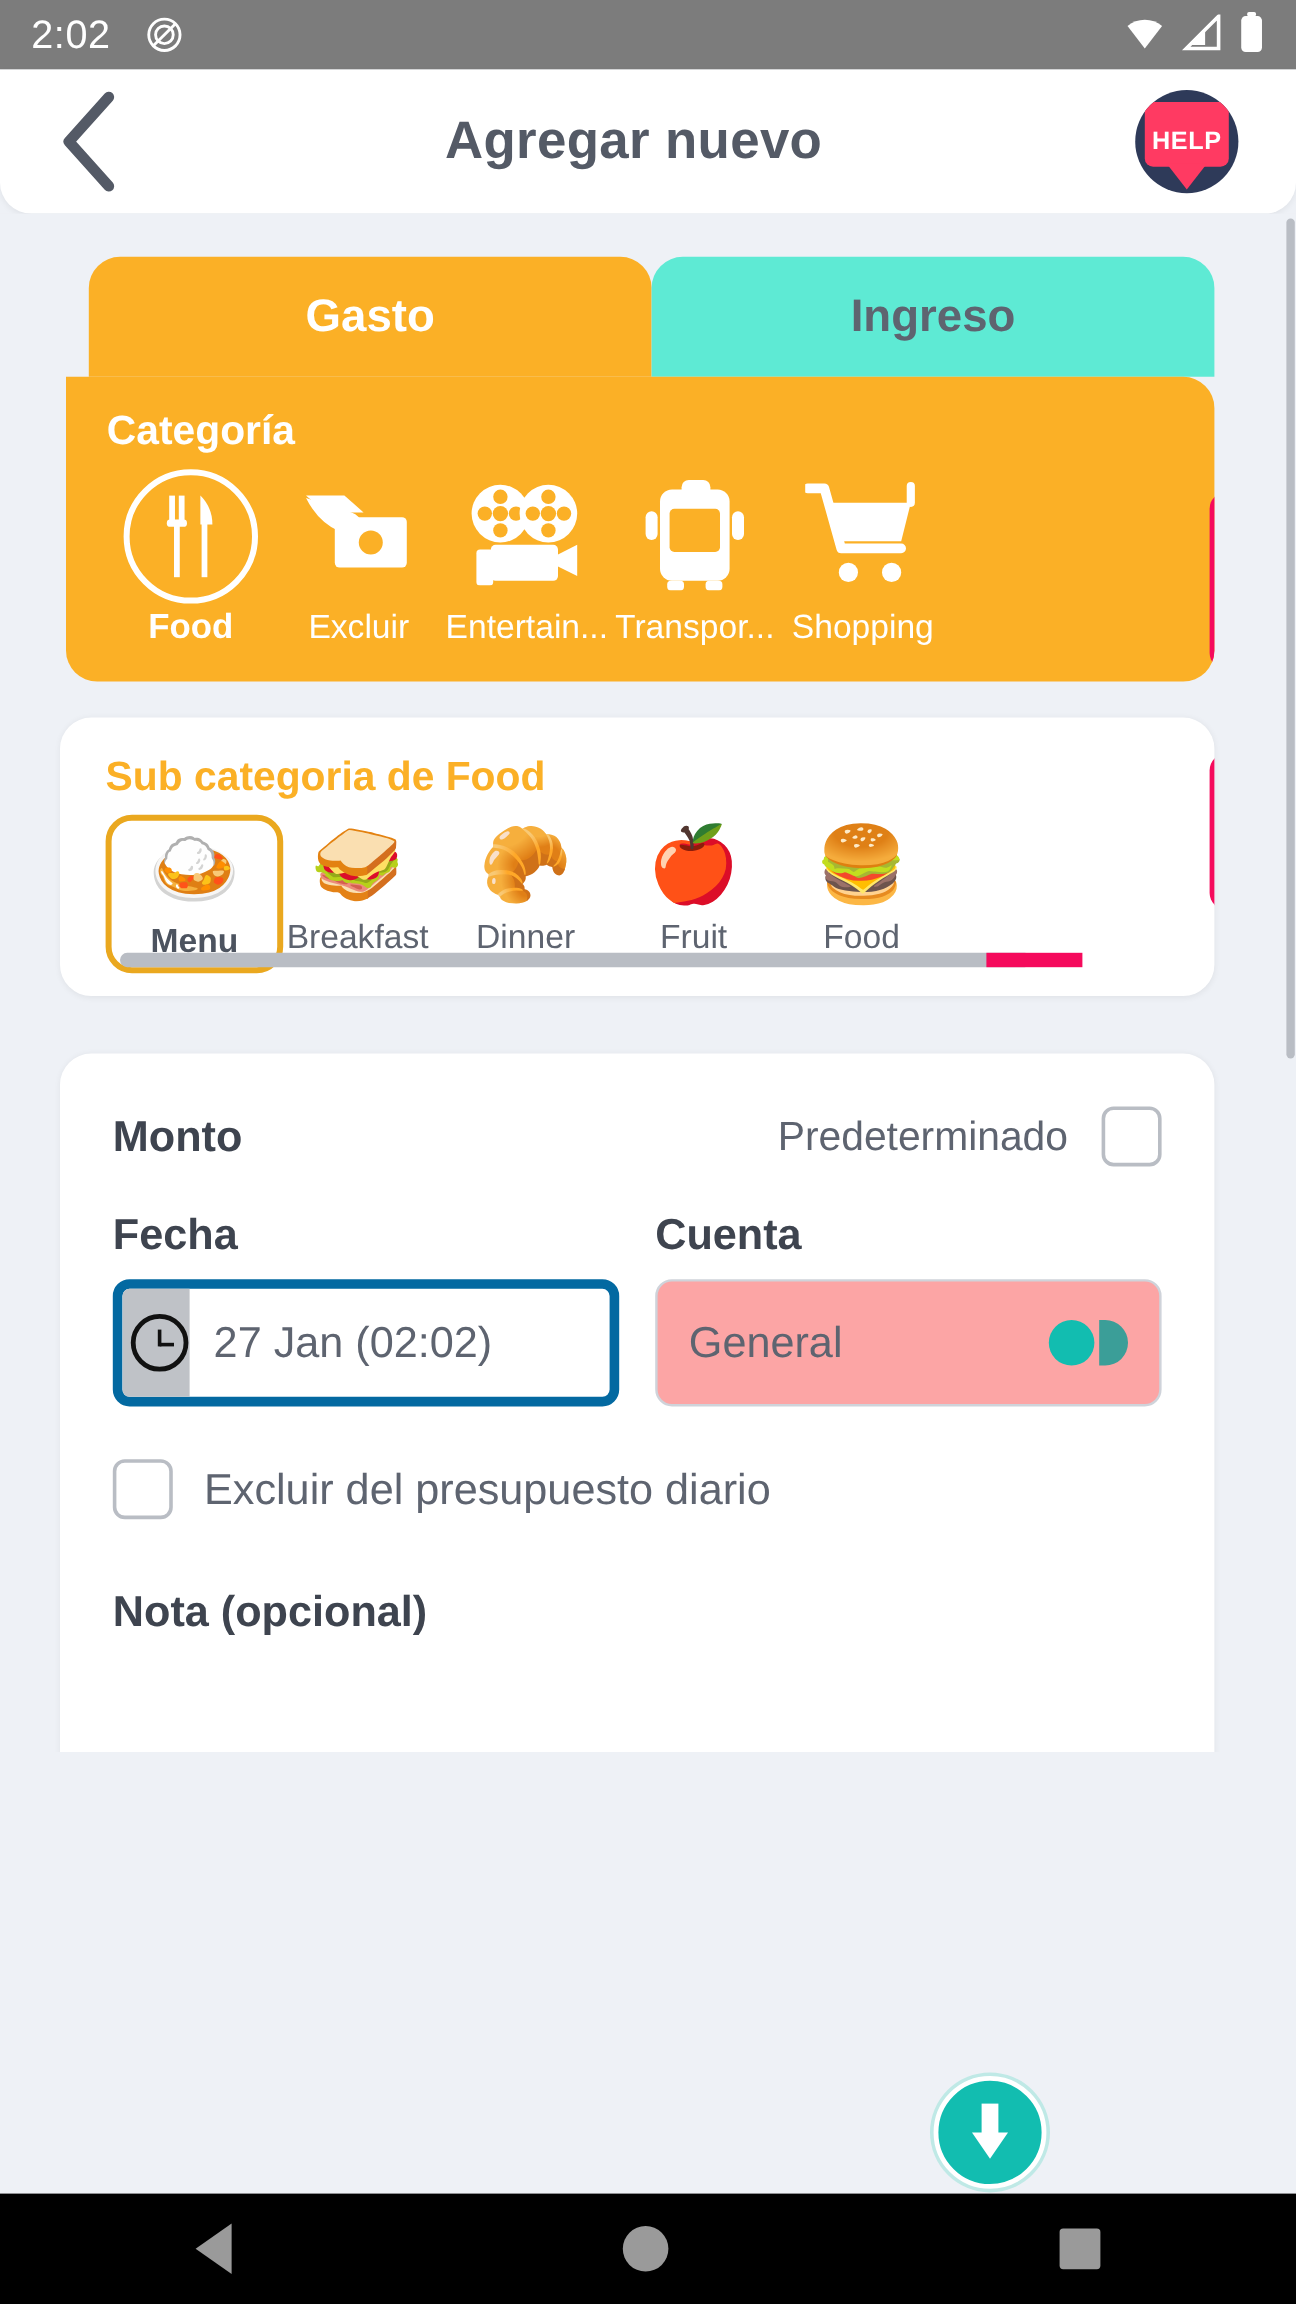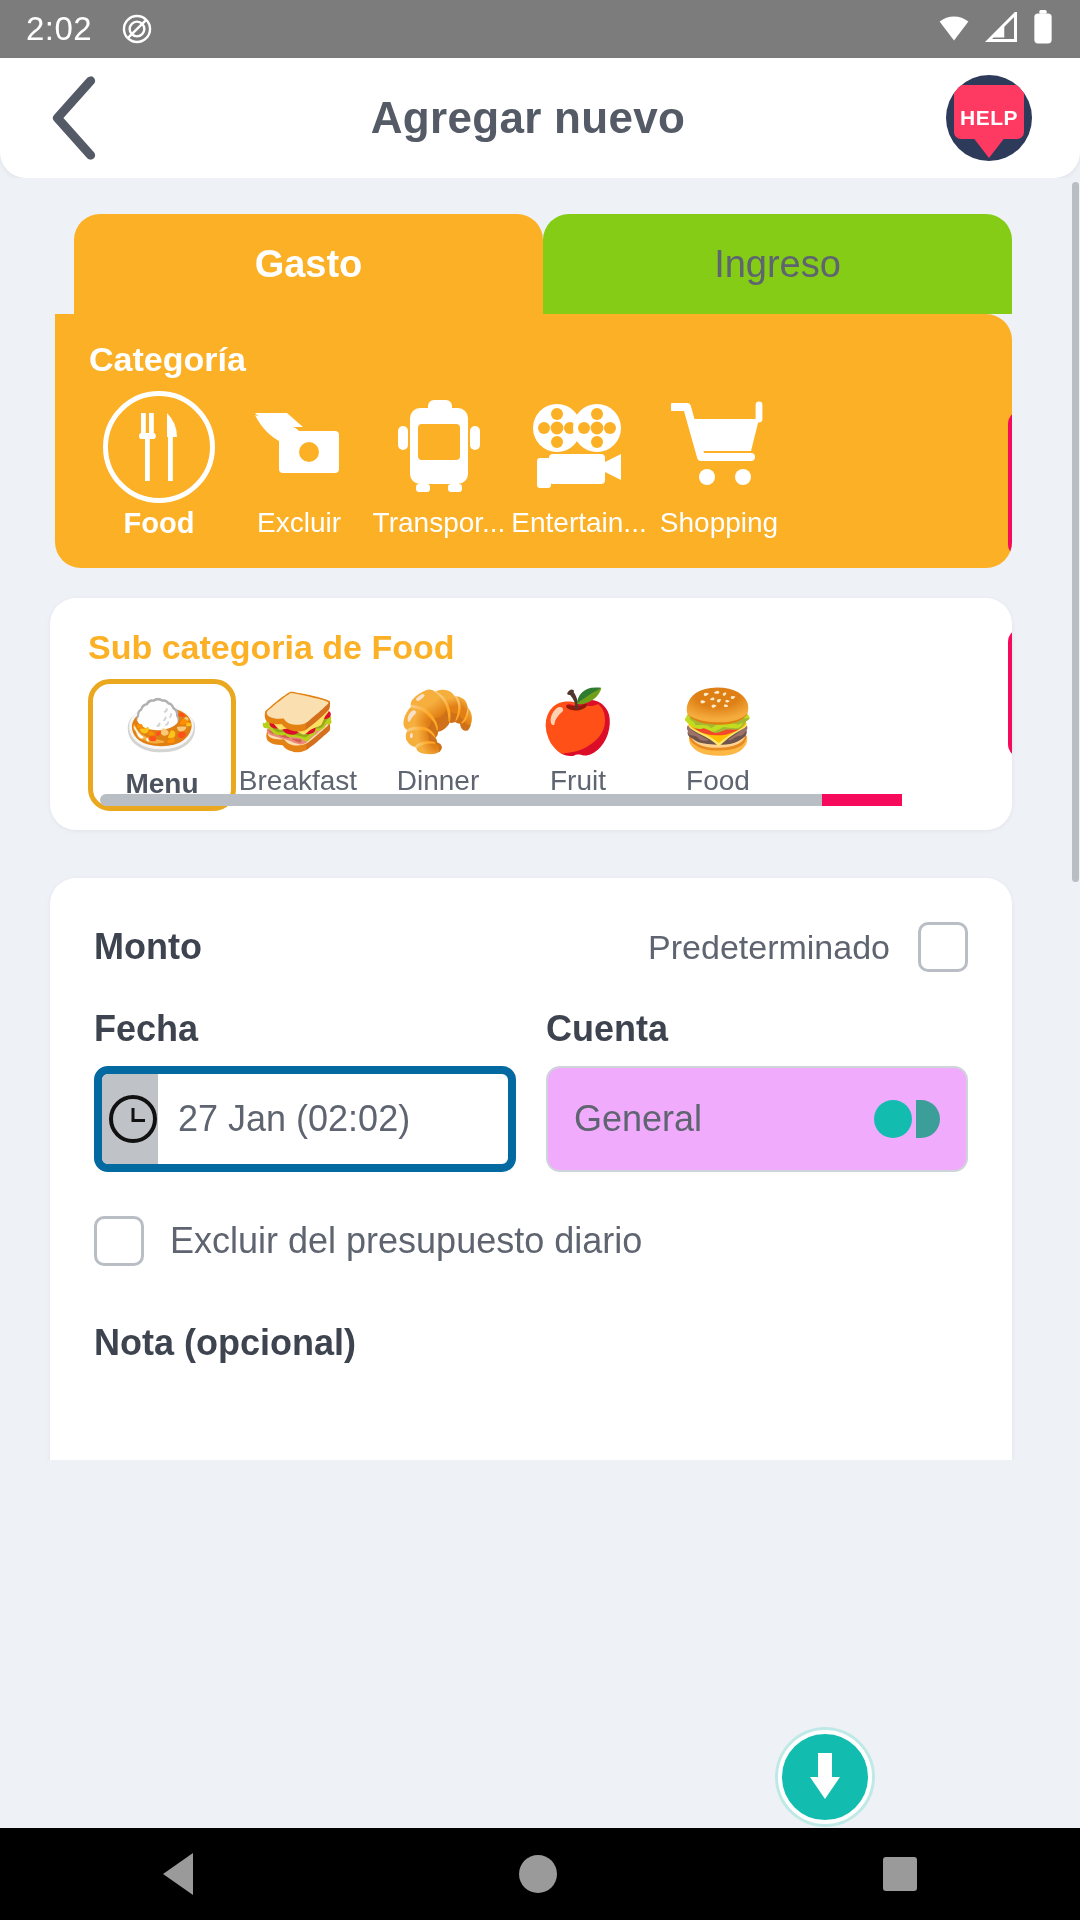--- a/index.html
+++ b/index.html
@@ -67,21 +67,21 @@
     background: #b9bdc4; border-radius: 4px;
   }
 
   
   .tabs-row { position: relative; height: 100px; margin: 36px 68px 0 74px; display: flex; }
   .tab {
     flex: 1; display: flex; align-items: center; justify-content: center;
     font-size: 38px; border-radius: 26px 26px 0 0;
   }
   .tab.active { background: #fbb026; color: #ffffff; font-weight: 700; }
-  .tab.inactive { background: #84cc16; color: #5e6470; font-weight: 400; }
+  .tab.inactive { background: #5eead4; color: #5e6470; font-weight: 700; }
 
   
   .cat-panel {
     position: relative; margin: 0 68px 0 55px;
     background: #fbb026; border-radius: 26px; border-top-left-radius: 0;
     padding: 26px 0 26px 34px; height: 254px; overflow: hidden;
   }
   .cat-title { font-size: 34px; font-weight: 700; color: #ffffff; margin-bottom: 14px; }
   .cat-list { display: flex; align-items: flex-start; gap: 0; }
   .cat-item { width: 140px; flex: 0 0 140px; display: flex; flex-direction: column; align-items: center; }
@@ -171,21 +171,21 @@
     content: ""; position: absolute; left: 50%; top: 9px; width: 3px; height: 14px;
     background: #111; transform: translateX(-50%);
   }
   .clock::after {
     content: ""; position: absolute; left: 50%; top: 20px; width: 12px; height: 3px;
     background: #111;
   }
   .date-text { font-size: 36px; color: #5e6470; padding-left: 20px; }
   .sel-input {
     margin-top: 16px; height: 106px; border: 2px solid #cfd3da; border-radius: 14px;
-    background: #f0abfc; display: flex; align-items: center; padding: 0 26px;
+    background: #fca5a5; display: flex; align-items: center; padding: 0 26px;
     font-size: 36px; color: #5e6470; justify-content: space-between;
   }
   .teal-dots { display: flex; align-items: center; gap: 4px; }
   .dot-full { width: 38px; height: 38px; border-radius: 50%; background: #12bdb0; }
   .dot-half {
     width: 24px; height: 38px; border-radius: 0 19px 19px 0; background: #3b9e98;
   }
   .check-row { display: flex; align-items: center; gap: 26px; margin-top: 44px; }
   .check-row-label { font-size: 36px; color: #5e6470; }
   .nota-block { margin-top: 56px; }
@@ -311,37 +311,20 @@
                 <path d="M2 5 q5 10 14 14 q5 3 8 -2 q2 -4 -3 -6 z" fill="#fff"></path>
               </svg>
             </span>
           </div>
           <div class="cat-label">Excluir</div>
         </div>
 
         <div class="cat-item">
           <div class="cat-ico">
             <span>
-              <svg width="86" height="94" viewBox="0 0 43 47">
-                <rect x="16" y="1" width="12" height="7" rx="3" fill="#fff"></rect>
-                <rect x="7" y="5" width="29" height="38" rx="5" fill="#fff"></rect>
-                <rect x="11" y="13" width="21" height="18" rx="2" fill="#fbb026"></rect>
-                <rect x="1" y="14" width="5" height="12" rx="2.5" fill="#fff"></rect>
-                <rect x="37" y="14" width="5" height="12" rx="2.5" fill="#fff"></rect>
-                <rect x="10" y="43" width="7" height="4" rx="1.5" fill="#fff"></rect>
-                <rect x="26" y="43" width="7" height="4" rx="1.5" fill="#fff"></rect>
-              </svg>
-            </span>
-          </div>
-          <div class="cat-label">Transpor...</div>
-        </div>
-
-        <div class="cat-item">
-          <div class="cat-ico">
-            <span>
               <svg width="100" height="86" viewBox="0 0 50 43">
                 <circle cx="14" cy="13" r="12" fill="#fff"></circle>
                 <circle cx="14" cy="13" r="3.2" fill="#fbb026"></circle>
                 <circle cx="14" cy="6" r="3" fill="#fbb026"></circle>
                 <circle cx="14" cy="20" r="3" fill="#fbb026"></circle>
                 <circle cx="7.5" cy="13" r="3" fill="#fbb026"></circle>
                 <circle cx="20.5" cy="13" r="3" fill="#fbb026"></circle>
                 <circle cx="34" cy="13" r="12" fill="#fff"></circle>
                 <circle cx="34" cy="13" r="3.2" fill="#fbb026"></circle>
                 <circle cx="34" cy="6" r="3" fill="#fbb026"></circle>
@@ -353,20 +336,37 @@
                 <rect x="4" y="28" width="7" height="15" rx="1.5" fill="#fff"></rect>
               </svg>
             </span>
           </div>
           <div class="cat-label">Entertain...</div>
         </div>
 
         <div class="cat-item">
           <div class="cat-ico">
             <span>
+              <svg width="86" height="94" viewBox="0 0 43 47">
+                <rect x="16" y="1" width="12" height="7" rx="3" fill="#fff"></rect>
+                <rect x="7" y="5" width="29" height="38" rx="5" fill="#fff"></rect>
+                <rect x="11" y="13" width="21" height="18" rx="2" fill="#fbb026"></rect>
+                <rect x="1" y="14" width="5" height="12" rx="2.5" fill="#fff"></rect>
+                <rect x="37" y="14" width="5" height="12" rx="2.5" fill="#fff"></rect>
+                <rect x="10" y="43" width="7" height="4" rx="1.5" fill="#fff"></rect>
+                <rect x="26" y="43" width="7" height="4" rx="1.5" fill="#fff"></rect>
+              </svg>
+            </span>
+          </div>
+          <div class="cat-label">Transpor...</div>
+        </div>
+
+        <div class="cat-item">
+          <div class="cat-ico">
+            <span>
               <svg width="96" height="88" viewBox="0 0 48 44">
                 <polyline points="1,3 8,3 15,28 40,28" fill="none" stroke="#fff" stroke-width="4" stroke-linecap="round" stroke-linejoin="round"></polyline>
                 <path d="M10 9 h34 l-4 16 h-25 z" fill="#fff"></path>
                 <line x1="44" y1="9" x2="44" y2="2" stroke="#fff" stroke-width="3.4" stroke-linecap="round"></line>
                 <circle cx="18" cy="38" r="4" fill="#fff"></circle>
                 <circle cx="36" cy="38" r="4" fill="#fff"></circle>
               </svg>
             </span>
           </div>
           <div class="cat-label">Shopping</div>

